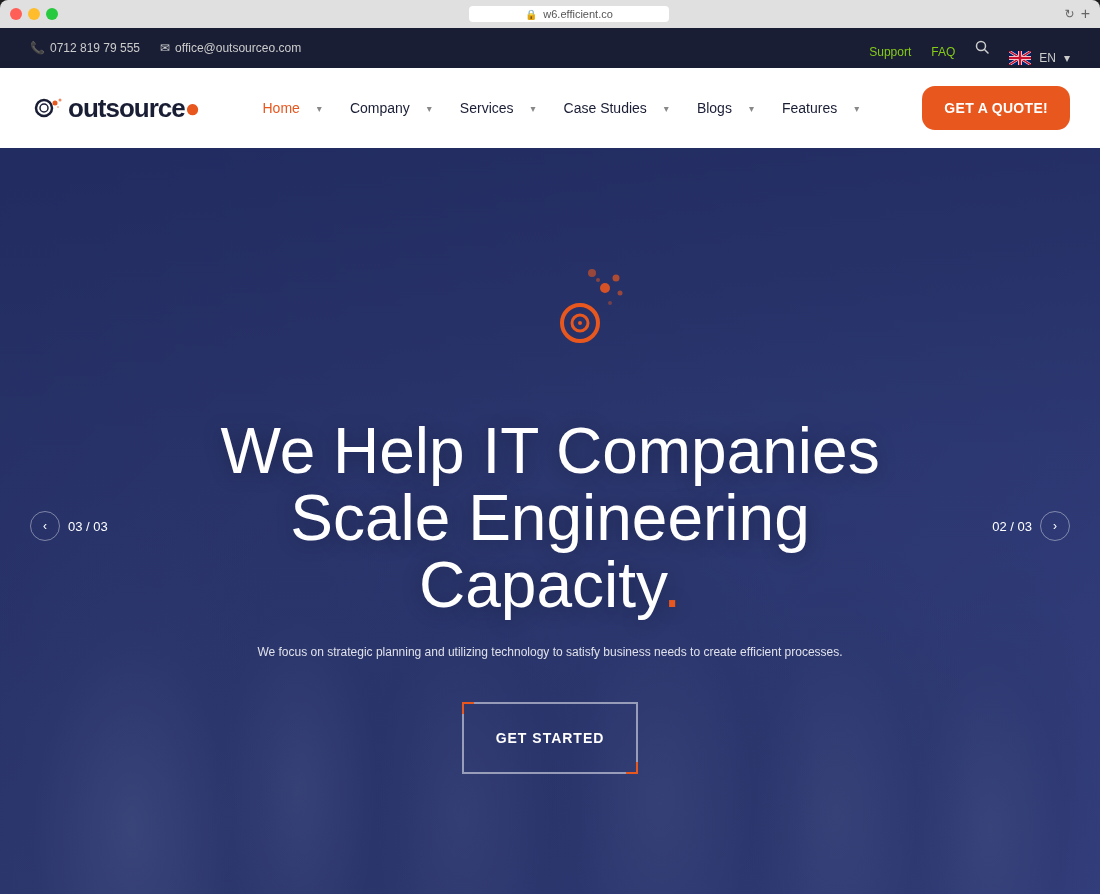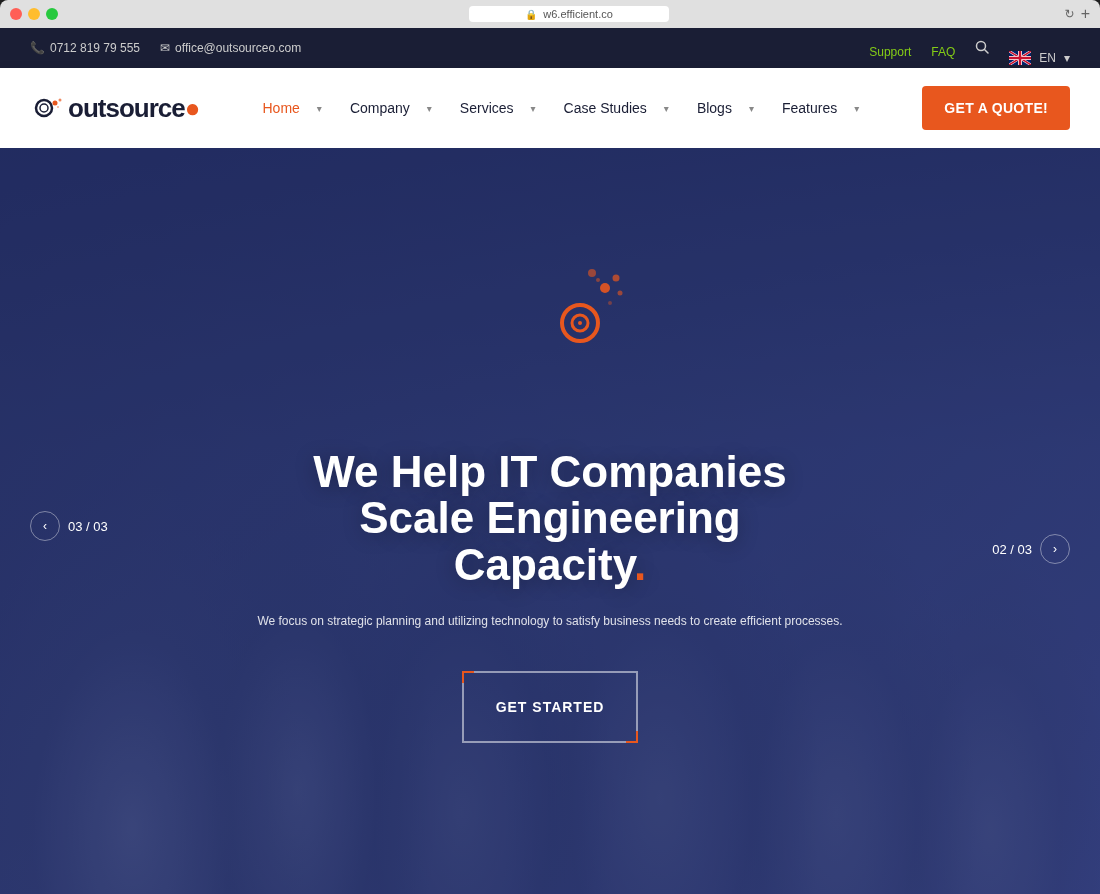--- a/index.html
+++ b/index.html
@@ -136,21 +136,21 @@
     .nav-item.active { color: #e8571e; }
     .nav-item .chevron { font-size: 10px; color: #888; }
     .get-quote-btn {
       background: #e8571e;
       color: white;
       border: none;
       padding: 14px 22px;
       font-size: 14px;
       font-weight: 600;
       cursor: pointer;
-      border-radius: 4px;
+      border-radius: 13px;
       text-transform: uppercase;
       letter-spacing: 0.3px;
     }
 
     
     .hero {
       position: relative;
       width: 1100px;
       height: 756px;
       overflow: hidden;
@@ -170,22 +170,22 @@
       inset: 0;
       display: flex;
       flex-direction: column;
       align-items: center;
       justify-content: center;
       text-align: center;
       padding: 0 100px;
     }
     .hero-title {
       color: white;
-      font-size: 44px;
-      font-weight: 700;
+      font-size: 64px;
+      font-weight: 400;
       line-height: 1.05;
       margin-bottom: 24px;
       margin-top: 60px;
       text-shadow: 0 2px 20px rgba(0,0,0,0.3);
     }
     .hero-title .dot { color: #e8571e; }
     .hero-subtitle {
       color: rgba(255,255,255,0.85);
       font-size: 12px;
       line-height: 1.6;
@@ -240,21 +240,20 @@
       position: absolute;
       right: 30px;
       top: 50%;
       transform: translateY(-50%);
       display: flex;
       align-items: center;
       gap: 8px;
       color: white;
       font-size: 13px;
       cursor: pointer;
-      margin-top: 23px;
     }
     .nav-arrow {
       width: 30px;
       height: 30px;
       border: 1px solid rgba(255,255,255,0.4);
       border-radius: 50%;
       display: flex;
       align-items: center;
       justify-content: center;
       font-size: 12px;

